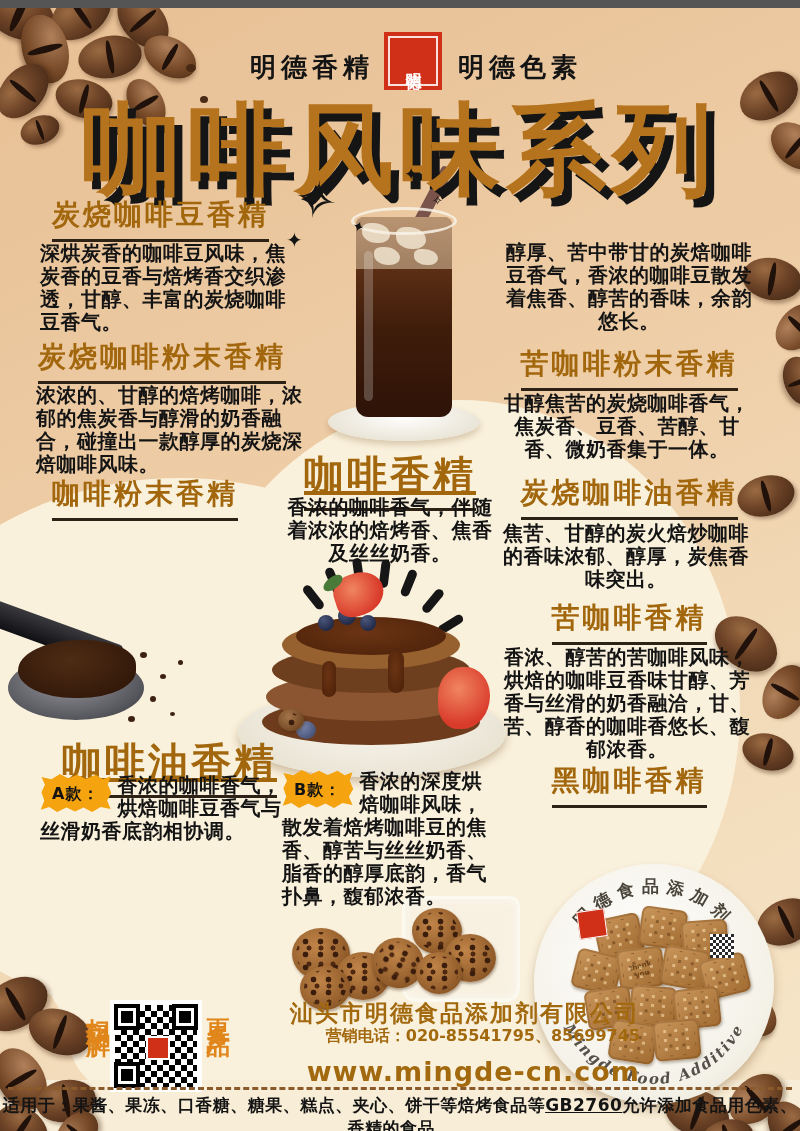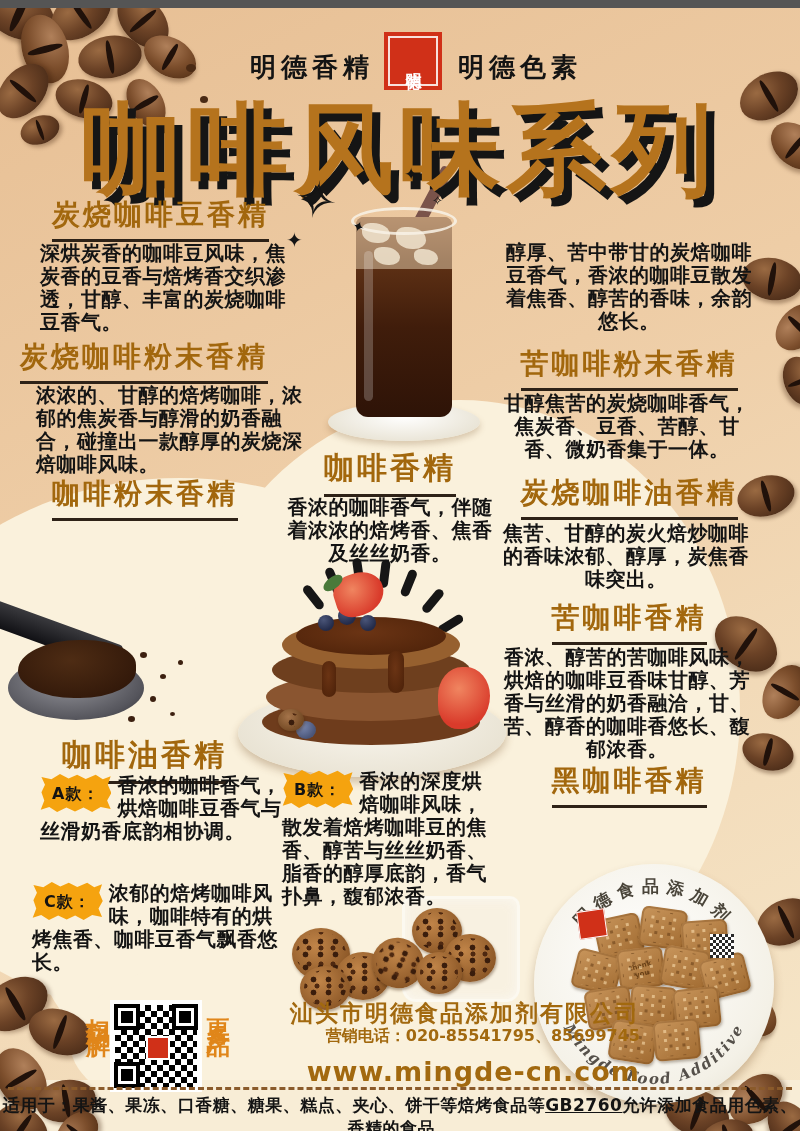--- a/index.html
+++ b/index.html
@@ -13,21 +13,21 @@
     background:radial-gradient(ellipse at 35% 30%,#9a6a42 0%,#6b4226 45%,#3c2212 100%);
     box-shadow:2px 3px 4px rgba(60,30,10,.35);}
   .bean.b{background:radial-gradient(ellipse at 35% 30%,#b0805a 0%,#7c4e2c 50%,#46260f 100%);}
   .bean::after{content:'';position:absolute;left:45%;top:10%;width:10%;height:80%;
     background:#20110a;border-radius:50%;}
   .crumb{position:absolute;border-radius:50%;background:#4a2a14;z-index:3;}
   
   .hwrap{position:absolute;z-index:5;}
   .sec-h{display:inline-block;color:#a2670d;font-size:28px;letter-spacing:3px;
     padding-bottom:5px;border-bottom:3px solid #2e2217;white-space:nowrap;}
-  .sec-h.big{font-size:30px;}
+  .sec-h.big{font-size:40px;text-decoration:underline;}
   .body{position:absolute;z-index:5;color:#141414;font-size:20px;line-height:23px;letter-spacing:.5px;}
   .ctr{text-align:center;}
   .title{position:absolute;left:0;top:76px;width:800px;text-align:center;z-index:5;
     color:#b5731d;font-size:100px;letter-spacing:6px;text-shadow:8px 8px 0 #151515;white-space:nowrap;}
   .brand{position:absolute;z-index:5;color:#141414;font-size:26px;letter-spacing:5px;}
   .seal{position:absolute;background:#d03018;z-index:5;display:flex;align-items:center;justify-content:center;}
   .seal .inner{border:2px solid rgba(255,255,255,.85);color:#fff;width:78%;height:78%;
     display:flex;align-items:center;justify-content:center;writing-mode:vertical-rl;
     font-size:16px;letter-spacing:1px;font-family:"DejaVu Serif",serif;}
   .sp{position:absolute;color:#141414;z-index:5;line-height:1;}
@@ -126,31 +126,28 @@
 
   <div class="sp" style="left:294px;top:166px;font-size:52px;transform:rotate(12deg);">✧</div>
   <div class="sp" style="left:286px;top:222px;font-size:20px;">✦</div>
   <div class="sp" style="left:352px;top:212px;font-size:15px;transform:rotate(20deg);">✦</div>
   <div class="sp" style="left:404px;top:158px;font-size:17px;">✦</div>
   <div class="sp" style="left:432px;top:186px;font-size:13px;">✧</div>
 
   <div class="hwrap" style="left:52px;top:188px;"><span class="sec-h">炭烧咖啡豆香精</span></div>
   <div class="body" style="left:40px;top:234px;width:256px;">深烘炭香的咖啡豆风味，焦炭香的豆香与焙烤香交织渗透，甘醇、丰富的炭烧咖啡豆香气。</div>
 
-  <div class="hwrap" style="left:20px;top:330px;"><span class="sec-h">炭烧咖啡粉末香精</span></div>
+  <div class="hwrap" style="left:38px;top:330px;"><span class="sec-h">炭烧咖啡粉末香精</span></div>
   <div class="body" style="left:36px;top:376px;width:268px;">浓浓的、甘醇的焙烤咖啡，浓郁的焦炭香与醇滑的奶香融合，碰撞出一款醇厚的炭烧深焙咖啡风味。</div>
 
   <div class="hwrap" style="left:52px;top:467px;"><span class="sec-h">咖啡粉末香精</span></div>
 
   <div class="hwrap" style="left:62px;top:727px;"><span class="sec-h big">咖啡油香精</span></div>
   <div class="body" style="left:40px;top:766px;width:242px;">
     <span class="badge">A款：</span><span>香浓的咖啡香气，烘焙咖啡豆香气与丝滑奶香底韵相协调。</span>
-  </div>
-  <div class="body" style="left:32px;top:874px;width:252px;">
-    <span class="badge">C款：</span><span>浓郁的焙烤咖啡风味，咖啡特有的烘烤焦香、咖啡豆香气飘香悠长。</span>
   </div>
 
   <div class="hwrap ctr" style="left:290px;top:440px;width:200px;"><span class="sec-h big">咖啡香精</span></div>
   <div class="body" style="left:282px;top:762px;width:216px;">
     <span class="badge">B款：</span><span>香浓的深度烘焙咖啡风味，散发着焙烤咖啡豆的焦香、醇苦与丝丝奶香、脂香的醇厚底韵，香气扑鼻，馥郁浓香。</span>
   </div>
   <div class="body ctr" style="left:280px;top:488px;width:220px;">香浓的咖啡香气，伴随着浓浓的焙烤香、焦香及丝丝奶香。</div>
 
   <div class="body ctr" style="left:498px;top:233px;width:262px;">醇厚、苦中带甘的炭焙咖啡豆香气，香浓的咖啡豆散发着焦香、醇苦的香味，余韵悠长。</div>
 

